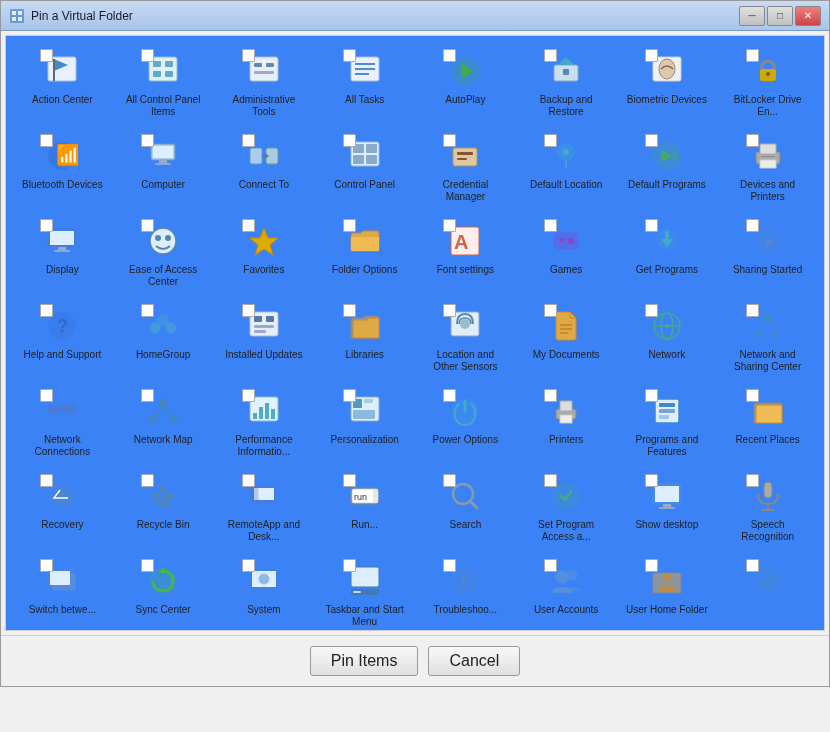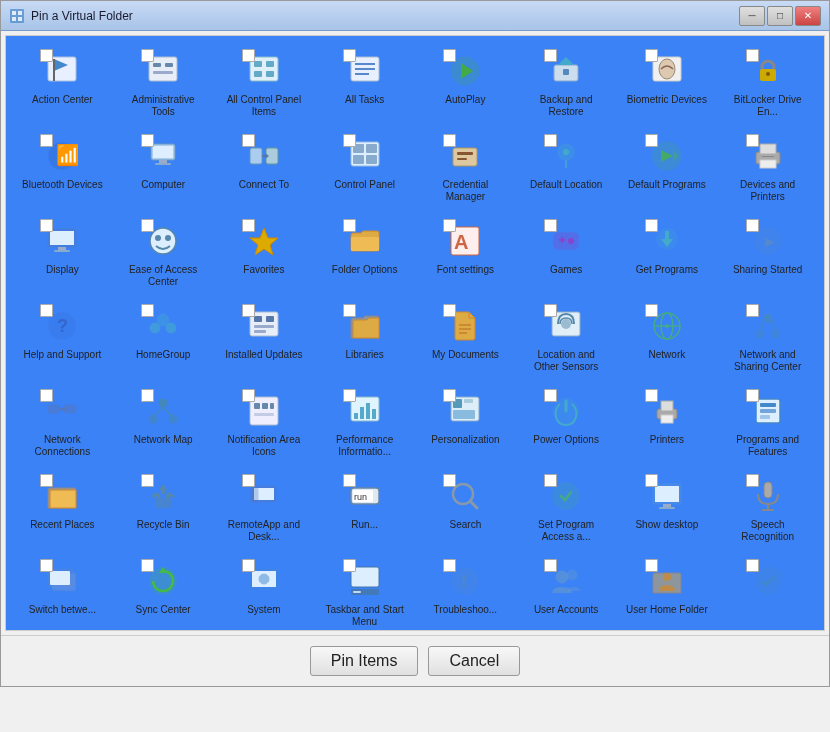--- a/index.html
+++ b/index.html
@@ -162,45 +162,45 @@
               <polygon points="8,4 22,10 8,16" fill="#4488cc"></polygon>
               <line x1="8" y1="4" x2="8" y2="26" stroke="#666" stroke-width="2"></line>
             </svg>
             <div class="checkbox-overlay"></div>
           </div>
           <div class="item-label">Action Center</div>
         </div>
         <div class="item">
           <div class="item-icon-wrap">
             <svg width="32" height="32" viewBox="0 0 32 32">
-              <rect x="2" y="2" width="28" height="24" rx="2" fill="#e8eef8" stroke="#aabbd0" stroke-width="1"></rect>
-              <rect x="6" y="8" width="8" height="4" rx="1" fill="#6688aa"></rect>
-              <rect x="18" y="8" width="8" height="4" rx="1" fill="#6688aa"></rect>
-              <rect x="6" y="16" width="20" height="3" rx="1" fill="#99aacc"></rect>
-            </svg>
-            <div class="checkbox-overlay"></div>
-          </div>
-          <div class="item-label">Administrative Tools</div>
-        </div>
-        <div class="item">
-          <div class="item-icon-wrap">
-            <svg width="32" height="32" viewBox="0 0 32 32">
               <rect x="2" y="2" width="28" height="24" rx="2" fill="#e0f0f8" stroke="#88bbcc" stroke-width="1"></rect>
               <rect x="6" y="6" width="8" height="6" rx="1" fill="#4499bb" opacity="0.8"></rect>
               <rect x="18" y="6" width="8" height="6" rx="1" fill="#4499bb" opacity="0.8"></rect>
               <rect x="6" y="16" width="8" height="6" rx="1" fill="#4499bb" opacity="0.8"></rect>
               <rect x="18" y="16" width="8" height="6" rx="1" fill="#4499bb" opacity="0.8"></rect>
             </svg>
             <div class="checkbox-overlay"></div>
           </div>
           <div class="item-label">All Control Panel Items</div>
         </div>
         <div class="item">
           <div class="item-icon-wrap">
             <svg width="32" height="32" viewBox="0 0 32 32">
+              <rect x="2" y="2" width="28" height="24" rx="2" fill="#e8eef8" stroke="#aabbd0" stroke-width="1"></rect>
+              <rect x="6" y="8" width="8" height="4" rx="1" fill="#6688aa"></rect>
+              <rect x="18" y="8" width="8" height="4" rx="1" fill="#6688aa"></rect>
+              <rect x="6" y="16" width="20" height="3" rx="1" fill="#99aacc"></rect>
+            </svg>
+            <div class="checkbox-overlay"></div>
+          </div>
+          <div class="item-label">Administrative Tools</div>
+        </div>
+        <div class="item">
+          <div class="item-icon-wrap">
+            <svg width="32" height="32" viewBox="0 0 32 32">
               <rect x="2" y="2" width="28" height="24" rx="2" fill="#e8f0ff" stroke="#aabbd0" stroke-width="1"></rect>
               <rect x="6" y="8" width="20" height="2" fill="#5588cc"></rect>
               <rect x="6" y="13" width="20" height="2" fill="#5588cc"></rect>
               <rect x="6" y="18" width="14" height="2" fill="#5588cc"></rect>
             </svg>
             <div class="checkbox-overlay"></div>
           </div>
           <div class="item-label">All Tasks</div>
         </div>
         <div class="item">
@@ -464,45 +464,45 @@
               <path d="M2 28 L2 10 Q2 8 4 8 L14 8 L16 6 L28 6 Q30 6 30 8 L30 28 Z" fill="#ddaa44" stroke="#cc8833" stroke-width="1" opacity="0.5"></path>
               <path d="M4 28 L4 12 Q4 10 6 10 L18 10 L20 8 L30 8 L30 28 Z" fill="#ddaa44" stroke="#cc8833" stroke-width="1"></path>
             </svg>
             <div class="checkbox-overlay"></div>
           </div>
           <div class="item-label">Libraries</div>
         </div>
         <div class="item">
           <div class="item-icon-wrap">
             <svg width="32" height="32" viewBox="0 0 32 32">
+              <rect x="2" y="2" width="28" height="24" rx="2" fill="#e0eef8" stroke="#88aacc" stroke-width="1"></rect>
+              <circle cx="16" cy="14" r="5" fill="#5588aa" opacity="0.5"></circle>
+              <path d="M8 14 Q8 4 16 4 Q24 4 24 14" fill="none" stroke="#5588aa" stroke-width="2"></path>
+              <path d="M10 14 Q10 8 16 8 Q22 8 22 14" fill="none" stroke="#5588aa" stroke-width="1.5"></path>
+            </svg>
+            <div class="checkbox-overlay"></div>
+          </div>
+          <div class="item-label">Location and Other Sensors</div>
+        </div>
+        <div class="item">
+          <div class="item-icon-wrap">
+            <svg width="32" height="32" viewBox="0 0 32 32">
               <path d="M6 2 L20 2 L26 8 L26 28 Q26 30 24 30 L8 30 Q6 30 6 28 Z" fill="#ddaa44" stroke="#cc8833" stroke-width="1"></path>
               <path d="M20 2 L20 8 L26 8" fill="none" stroke="#cc8833" stroke-width="1"></path>
               <rect x="10" y="14" width="12" height="2" fill="#cc8833"></rect>
               <rect x="10" y="18" width="12" height="2" fill="#cc8833"></rect>
               <rect x="10" y="22" width="8" height="2" fill="#cc8833"></rect>
             </svg>
             <div class="checkbox-overlay"></div>
           </div>
           <div class="item-label">My Documents</div>
         </div>
         <div class="item">
           <div class="item-icon-wrap">
             <svg width="32" height="32" viewBox="0 0 32 32">
-              <rect x="2" y="2" width="28" height="24" rx="2" fill="#e0eef8" stroke="#88aacc" stroke-width="1"></rect>
-              <circle cx="16" cy="14" r="5" fill="#5588aa" opacity="0.5"></circle>
-              <path d="M8 14 Q8 4 16 4 Q24 4 24 14" fill="none" stroke="#5588aa" stroke-width="2"></path>
-              <path d="M10 14 Q10 8 16 8 Q22 8 22 14" fill="none" stroke="#5588aa" stroke-width="1.5"></path>
-            </svg>
-            <div class="checkbox-overlay"></div>
-          </div>
-          <div class="item-label">Location and Other Sensors</div>
-        </div>
-        <div class="item">
-          <div class="item-icon-wrap">
-            <svg width="32" height="32" viewBox="0 0 32 32">
               <circle cx="16" cy="16" r="13" fill="none" stroke="#44aa88" stroke-width="1.5"></circle>
               <ellipse cx="16" cy="16" rx="6" ry="13" fill="none" stroke="#44aa88" stroke-width="1.5"></ellipse>
               <line x1="3" y1="16" x2="29" y2="16" stroke="#44aa88" stroke-width="1.5"></line>
               <circle cx="16" cy="16" r="2" fill="#44aa88"></circle>
             </svg>
             <div class="checkbox-overlay"></div>
           </div>
           <div class="item-label">Network</div>
         </div>
         <div class="item">
@@ -539,33 +539,20 @@
               <line x1="16" y1="12" x2="7" y2="21" stroke="#4488bb" stroke-width="1.5"></line>
               <line x1="16" y1="12" x2="25" y2="21" stroke="#4488bb" stroke-width="1.5"></line>
             </svg>
             <div class="checkbox-overlay"></div>
           </div>
           <div class="item-label">Network Map</div>
         </div>
         <div class="item">
           <div class="item-icon-wrap">
             <svg width="32" height="32" viewBox="0 0 32 32">
-              <rect x="2" y="2" width="28" height="28" rx="2" fill="#eeeeff" stroke="#aabbcc" stroke-width="1"></rect>
-              <rect x="6" y="8" width="6" height="6" rx="1" fill="#6688aa"></rect>
-              <rect x="14" y="8" width="6" height="6" rx="1" fill="#6688aa"></rect>
-              <rect x="22" y="8" width="4" height="6" rx="1" fill="#6688aa"></rect>
-              <rect x="6" y="18" width="20" height="3" rx="1" fill="#99aacc" opacity="0.5"></rect>
-            </svg>
-            <div class="checkbox-overlay"></div>
-          </div>
-          <div class="item-label">Notification Area Icons</div>
-        </div>
-        <div class="item">
-          <div class="item-icon-wrap">
-            <svg width="32" height="32" viewBox="0 0 32 32">
               <rect x="2" y="2" width="28" height="24" rx="2" fill="#e0f4ff" stroke="#88bbcc" stroke-width="1"></rect>
               <rect x="5" y="18" width="4" height="6" fill="#55aacc"></rect>
               <rect x="11" y="12" width="4" height="12" fill="#55aacc"></rect>
               <rect x="17" y="8" width="4" height="16" fill="#55aacc"></rect>
               <rect x="23" y="14" width="4" height="10" fill="#55aacc"></rect>
             </svg>
             <div class="checkbox-overlay"></div>
           </div>
           <div class="item-label">Performance Informatio...</div>
         </div>
@@ -617,20 +604,31 @@
         </div>
         <div class="item">
           <div class="item-icon-wrap">
             <svg width="32" height="32" viewBox="0 0 32 32">
               <path d="M2 28 L2 10 Q2 8 4 8 L28 8 Q30 8 30 10 L30 28 Z" fill="#ddaa44" stroke="#cc8833" stroke-width="1" opacity="0.6"></path>
               <path d="M4 28 L4 12 Q4 10 6 10 L30 10 L30 28 Z" fill="#eebb55" stroke="#cc8833" stroke-width="1"></path>
             </svg>
             <div class="checkbox-overlay"></div>
           </div>
           <div class="item-label">Recent Places</div>
+        </div>
+        <div class="item">
+          <div class="item-icon-wrap">
+            <svg width="32" height="32" viewBox="0 0 32 32">
+              <circle cx="16" cy="16" r="13" fill="#5588bb" opacity="0.2" stroke="#5588bb" stroke-width="1.5"></circle>
+              <path d="M16 6 L26 22 L6 22 Z" fill="#5588bb" opacity="0.6"></path>
+              <path d="M14 10 L8 18 L22 18" fill="none" stroke="white" stroke-width="1.5"></path>
+            </svg>
+            <div class="checkbox-overlay"></div>
+          </div>
+          <div class="item-label">Recovery</div>
         </div>
         <div class="item">
           <div class="item-icon-wrap">
             <svg width="32" height="32" viewBox="0 0 32 32">
               <path d="M16 4 L20 10 L18 10 L18 14 L14 14 L14 10 L12 10 Z" fill="#5588aa"></path>
               <path d="M22 12 L28 16 L26 18 L22 16 L22 20 L18 16 Z" fill="#5588aa"></path>
               <path d="M10 12 L4 16 L6 18 L10 16 L10 20 L14 16 Z" fill="#5588aa"></path>
               <rect x="8" y="18" width="16" height="10" rx="2" fill="#5588aa" opacity="0.5"></rect>
             </svg>
             <div class="checkbox-overlay"></div>

